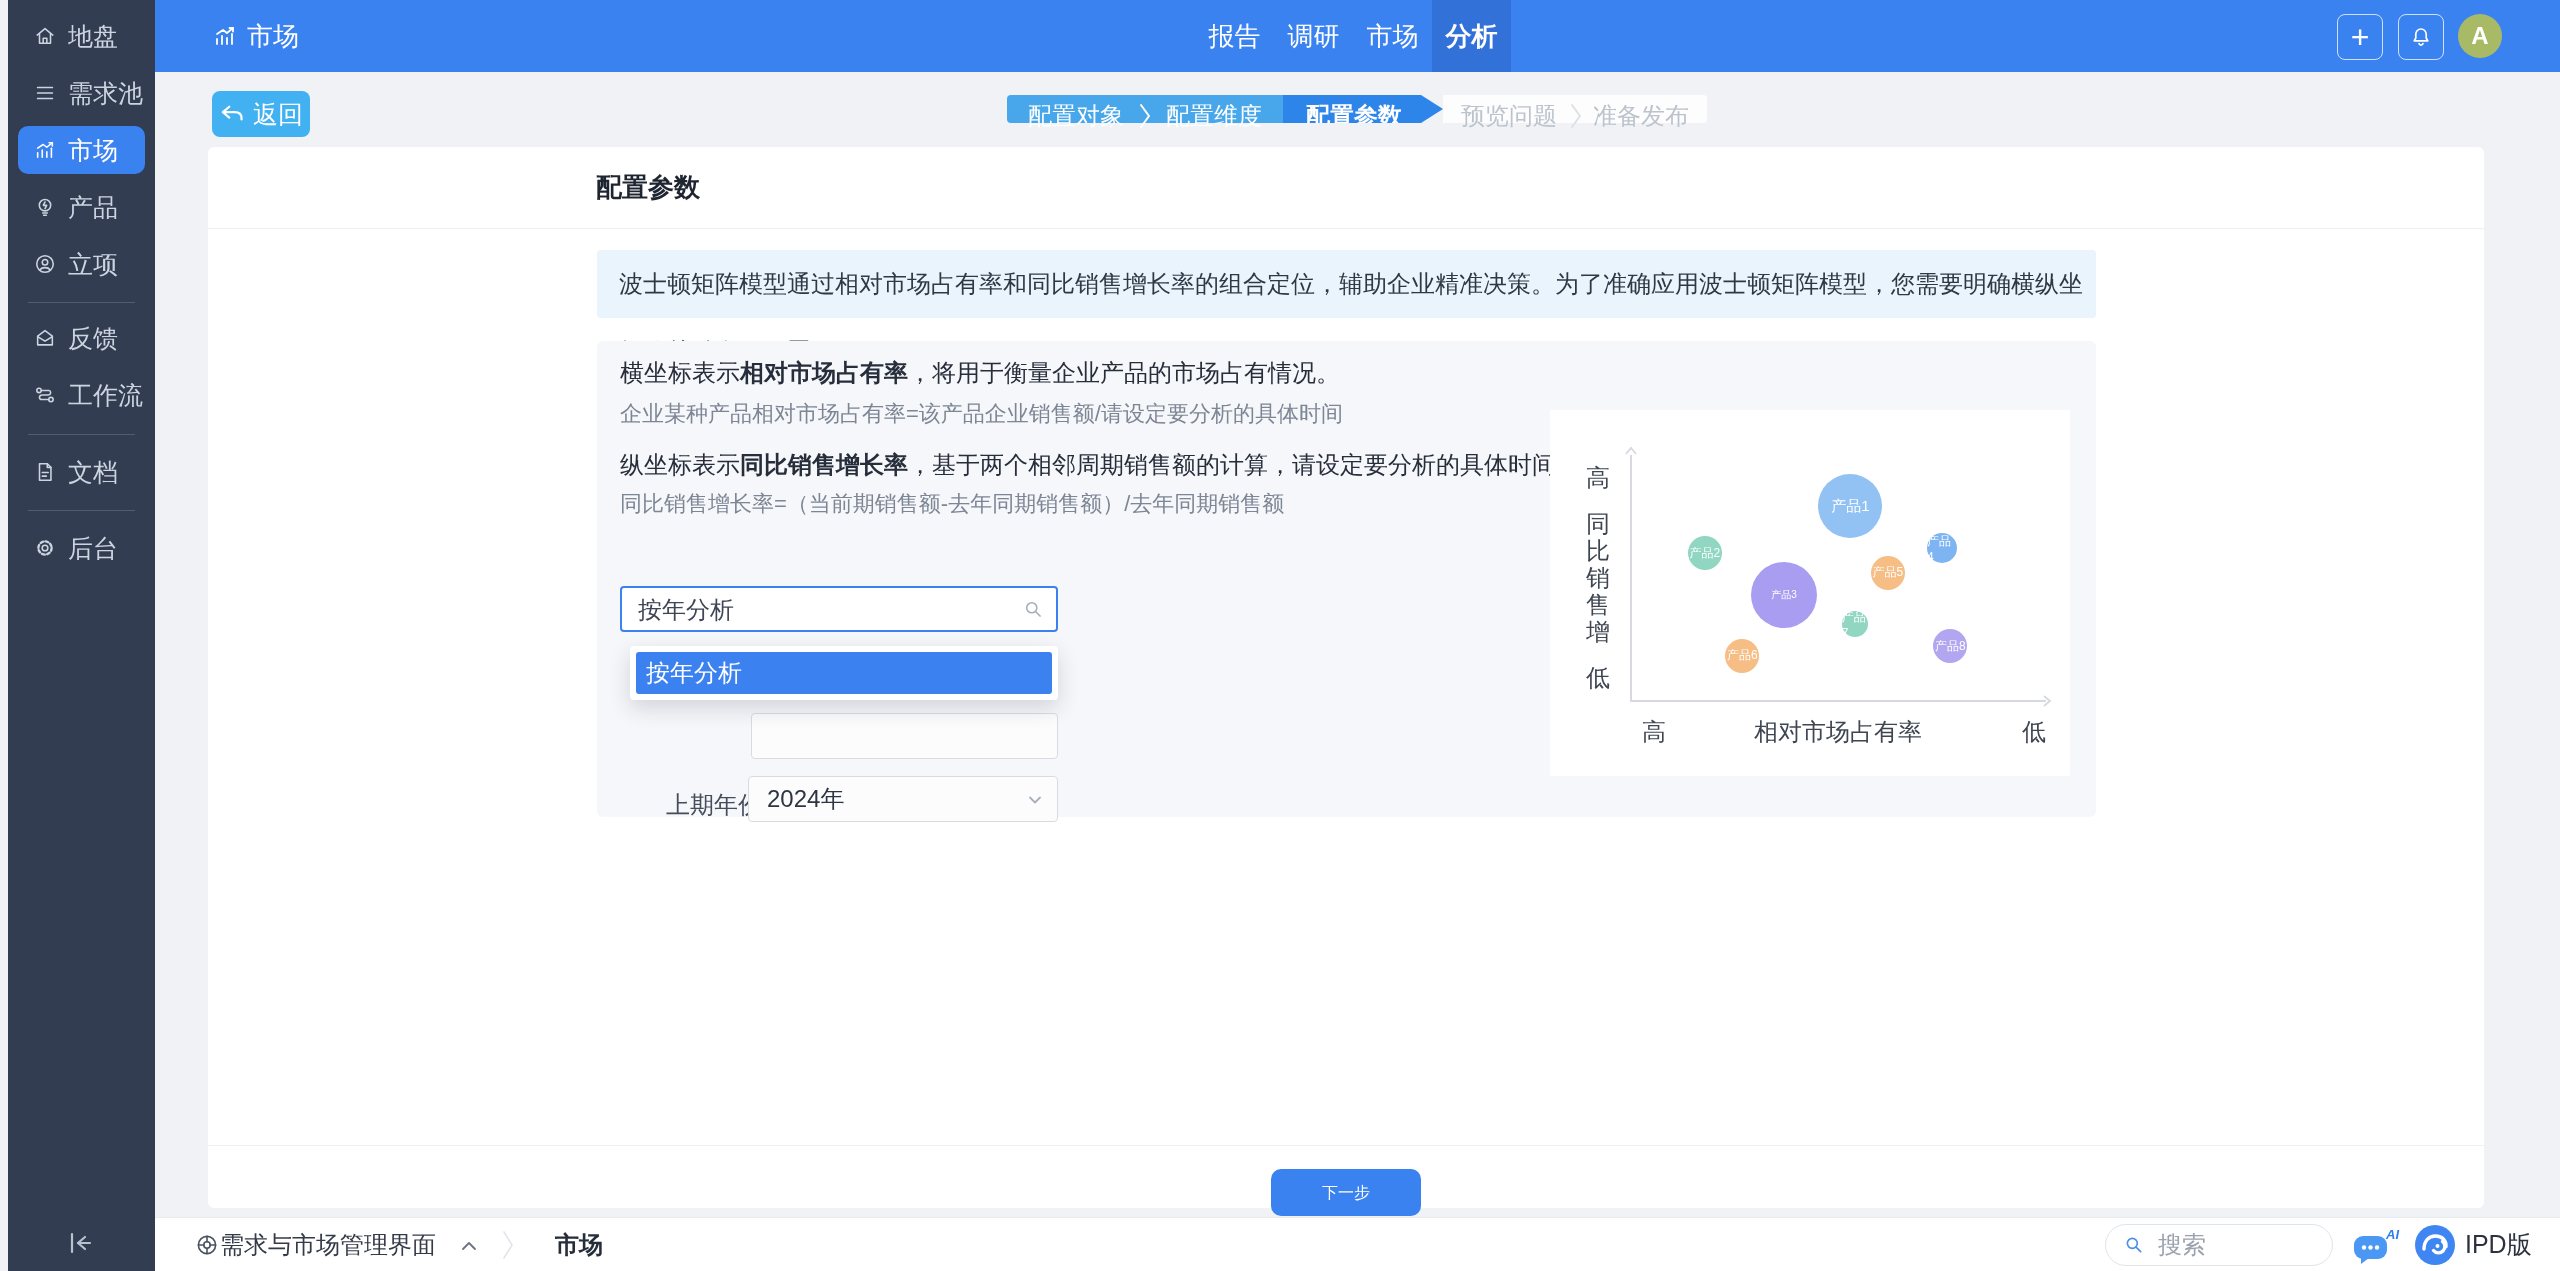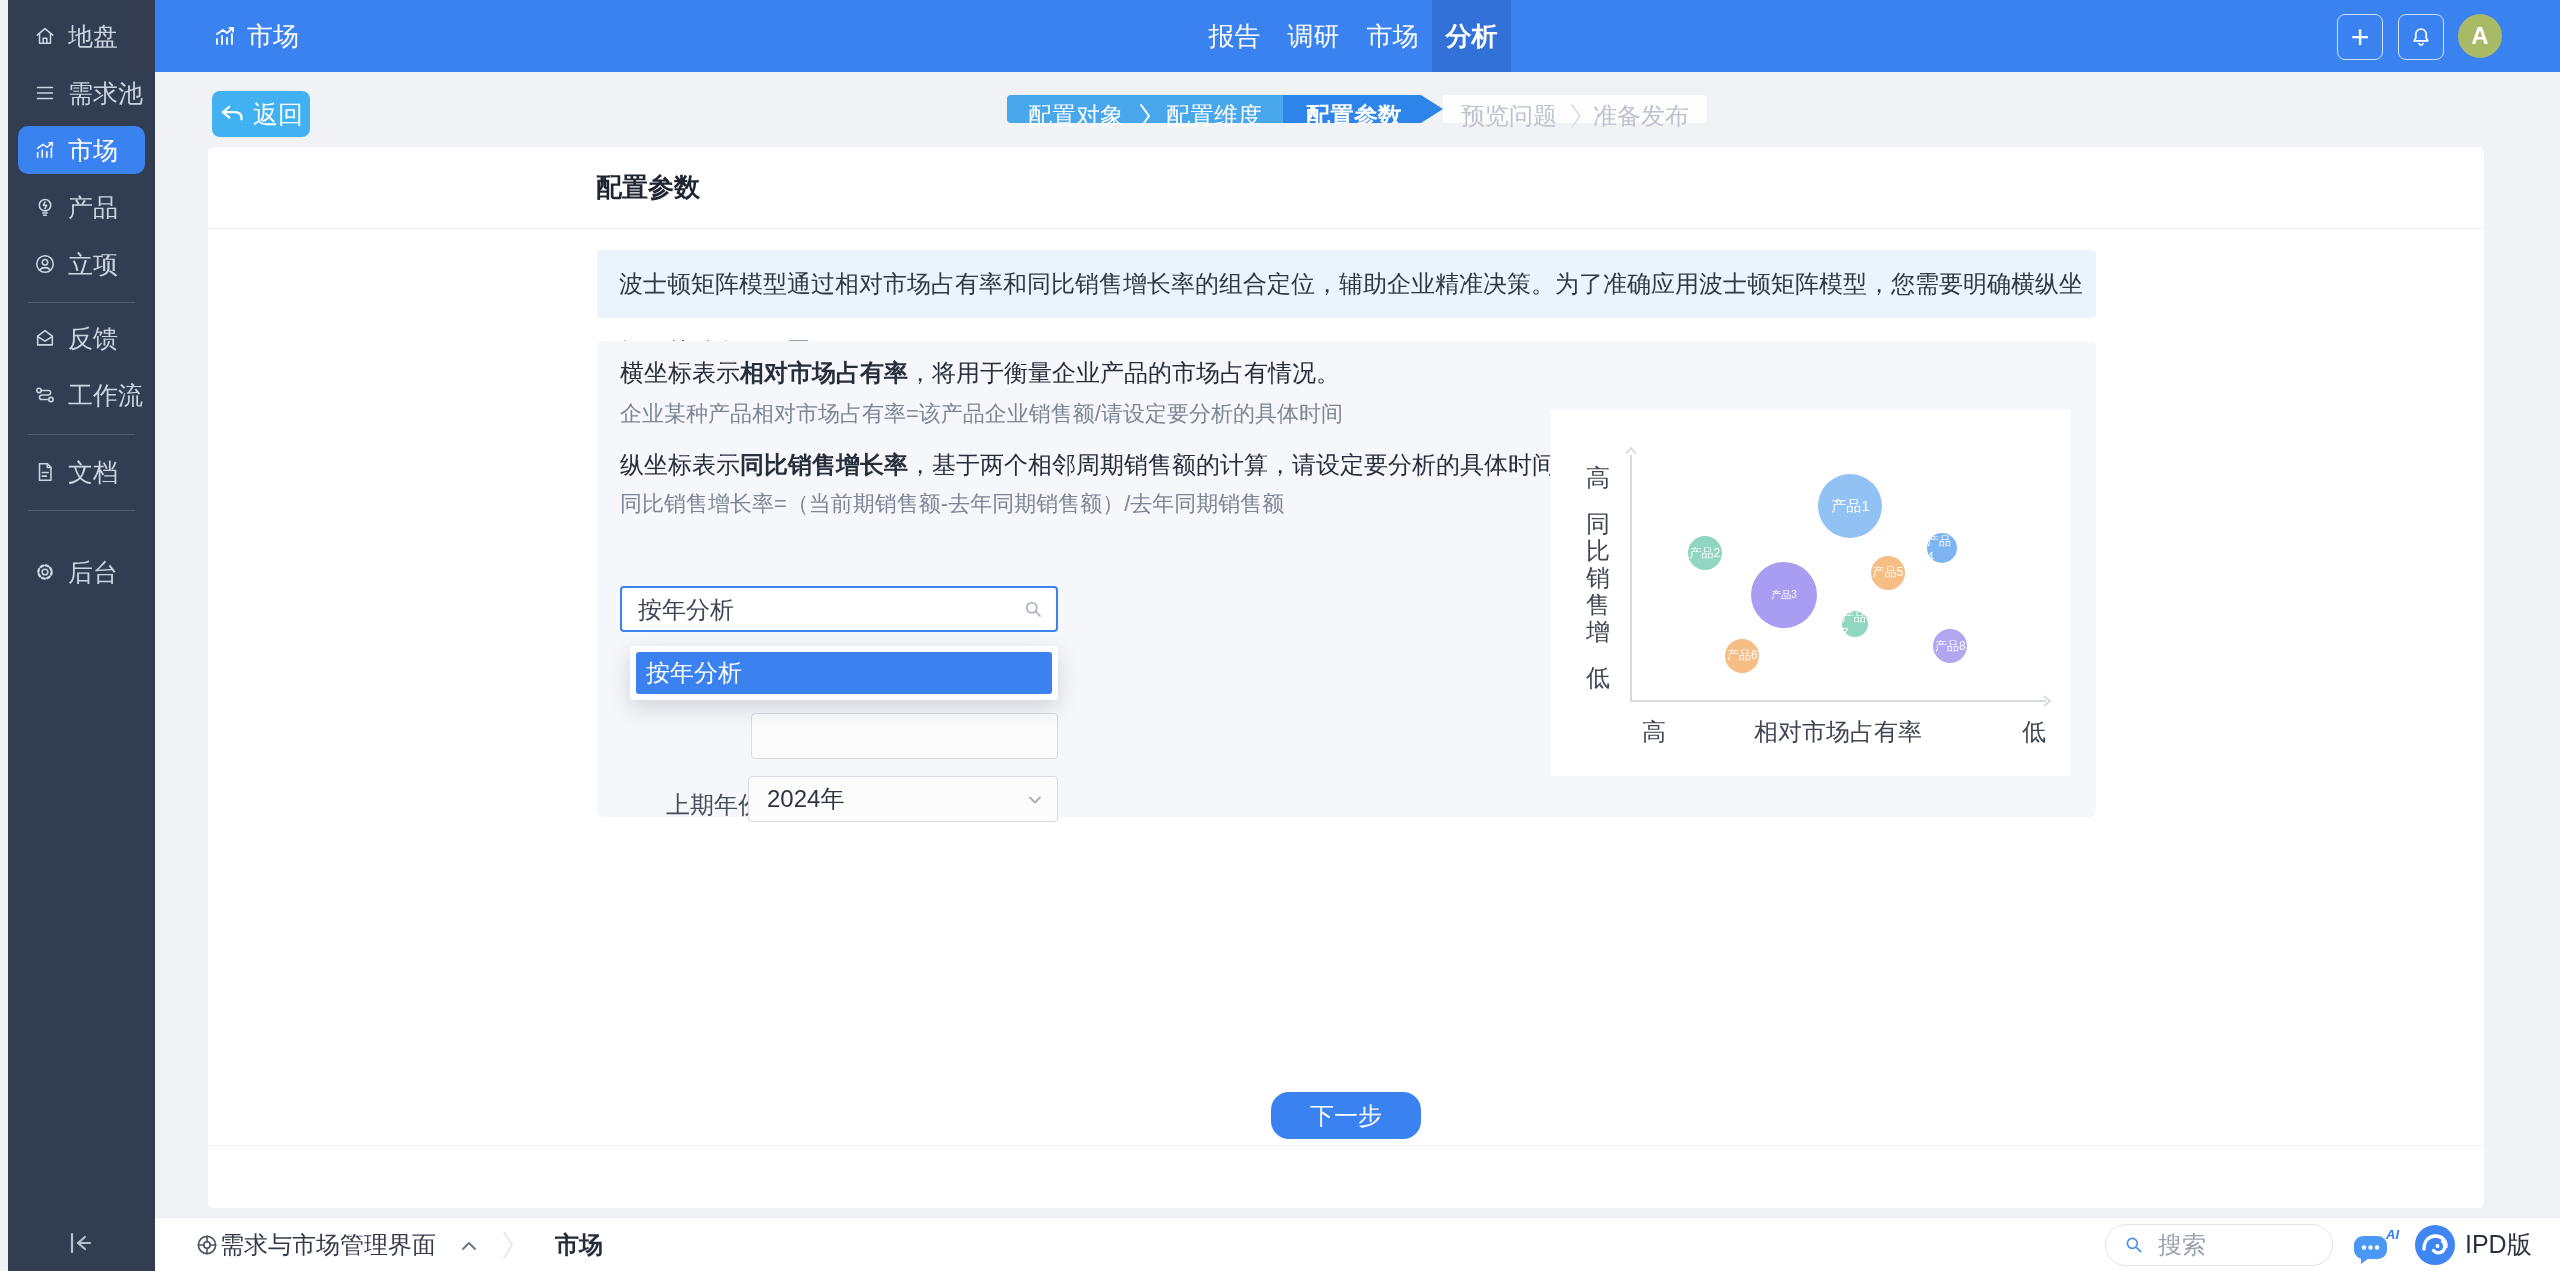--- a/index.html
+++ b/index.html
@@ -87,22 +87,22 @@
 
   
   .chartbox{position:absolute;left:953px;top:69px;width:520px;height:366px;background:#fff;}
   .axis{position:absolute;background:#d6dade;}
   .ax-lab{position:absolute;font-size:24px;color:#3f4652;}
   .ylab-stack{position:absolute;left:36px;top:100px;width:26px;font-size:24px;line-height:27px;word-break:break-all;color:#3f4652;}
   .bubble{position:absolute;border-radius:50%;display:flex;align-items:center;justify-content:center;color:#fff;}
 
   
   .card-foot-line{position:absolute;left:0;right:0;top:998px;height:1px;background:#eef0f3;}
-  .next-btn{position:absolute;left:1063px;top:945px;width:150px;height:47px;background:#3b82f1;border-radius:18px;
-            color:#fff;font-size:24px;text-align:center;line-height:47px;cursor:pointer;}
+  .next-btn{position:absolute;left:1063px;top:1022px;width:150px;height:47px;background:#3b82f1;border-radius:10px;
+            color:#fff;font-size:16px;text-align:center;line-height:47px;cursor:pointer;}
 
   
   .bottombar{position:absolute;left:147px;top:1217px;width:2413px;height:54px;background:#fff;border-top:1px solid #e8ebee;z-index:30;}
   .bb-ico{position:absolute;left:48px;top:15px;width:24px;height:24px;color:#4a5260;}
   .bb-ws{position:absolute;left:73px;top:0;line-height:53px;font-size:24px;color:#333a48;cursor:pointer;}
   .bb-caret{position:absolute;left:314px;top:22px;width:16px;height:12px;color:#6b7380;}
   .bb-sep{position:absolute;left:352px;top:10px;width:18px;height:34px;color:#e2e5e9;}
   .bb-crumb{position:absolute;left:408px;top:0;line-height:53px;font-size:24px;font-weight:bold;color:#262d3a;}
   .bb-search{position:absolute;left:1958px;top:6px;width:228px;height:42px;border:1.5px solid #e0e4e9;border-radius:21px;
              background:#fff;box-sizing:border-box;}
@@ -211,21 +211,21 @@
           <path d="M14.5 3 V7 H18.5"></path>
           <path d="M9 12.5 H15.5"></path>
           <path d="M9 16.5 H13.5"></path>
         </svg>
     </span>
     <span class="s-lab">文档</span>
   </div>
 
   <div class="side-div" style="top:510px;"></div>
 
-  <div class="side-item" style="top:548px;">
+  <div class="side-item" style="top:524px;">
     <span class="s-ico">
       <svg viewBox="0 0 24 24" width="22" height="22" fill="none" stroke="currentColor" stroke-width="1.7" stroke-linecap="round">
           <circle cx="12" cy="12" r="3.1"></circle>
           <circle cx="12" cy="12" r="7.2" stroke-width="2.6" stroke-dasharray="3.1 2.6"></circle>
         </svg>
     </span>
     <span class="s-lab">后台</span>
   </div>
 
   <div class="collapse-btn">

